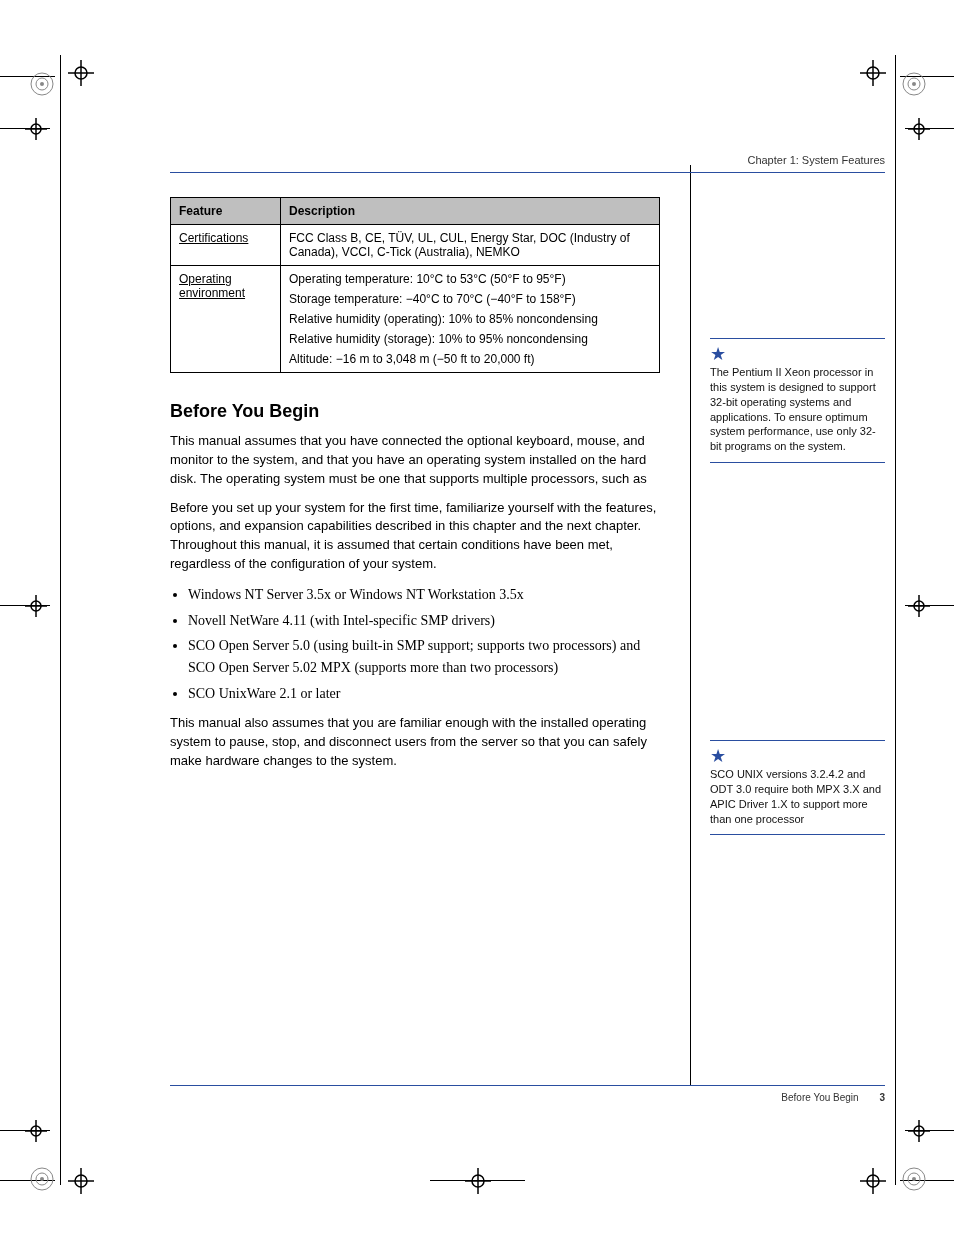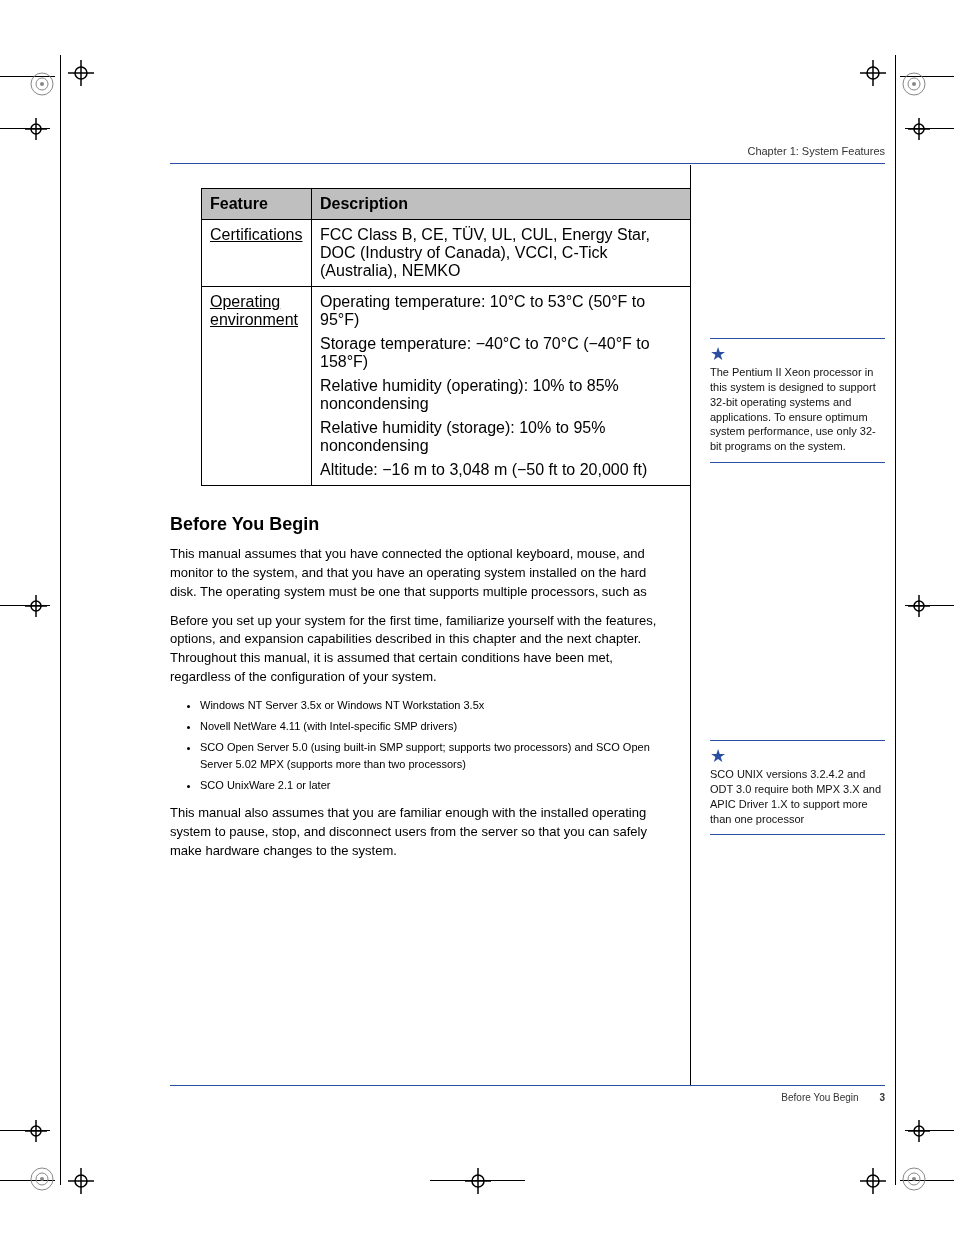--- a/index.html
+++ b/index.html
@@ -42,22 +42,21 @@
   .header-rule {
     border: none;
     border-top: 1.5px solid #2a4ea0;
     margin-bottom: 24px;
   }
 
   
   table.spec {
     border-collapse: collapse;
     width: 490px;
-    font-size: 16px;
-    margin-left: 31px;
+    font-size: 12px;
   }
   table.spec th, table.spec td {
     border: 1px solid #000;
     padding: 6px 8px;
     vertical-align: top;
     text-align: left;
   }
   table.spec th {
     background: #bfbfbf;
     font-weight: bold;
@@ -73,24 +72,25 @@
     font-weight: bold;
     margin-top: 28px;
     margin-bottom: 10px;
   }
   .body-col p {
     font-size: 13px;
     line-height: 1.45;
     margin-bottom: 10px;
   }
   .body-col ul {
-    font-size: 11px;
+    font-size: 14px;
     line-height: 1.55;
-    margin-left: 30px;
+    margin-left: 18px;
     margin-bottom: 10px;
+    font-family: Liberation Serif, serif;
   }
   .body-col ul li { margin-bottom: 4px; }
 
   
   .note {
     position: absolute;
     left: 710px;
     width: 175px;
     font-size: 11px;
     line-height: 1.35;
@@ -252,21 +252,21 @@
       <line x1="13" y1="0" x2="13" y2="26" stroke="#000" stroke-width="1.5"></line>
       <line x1="0" y1="13" x2="26" y2="13" stroke="#000" stroke-width="1.5"></line>
     </svg>
 </div>
 
 <div class="vline-left"></div>
 <div class="vline-right"></div>
 <div class="vline-mid"></div>
 
 <div class="page">
-  <div style="text-align:right;">
+  <div style="text-align:right;margin-top:9px;">
     <div class="header-line">Chapter 1: System Features</div>
   </div>
   <hr class="header-rule">
 
   <div class="body-col">
     <table class="spec">
       <tbody>
           <tr>
         <th>Feature</th>
         <th>Description</th>

